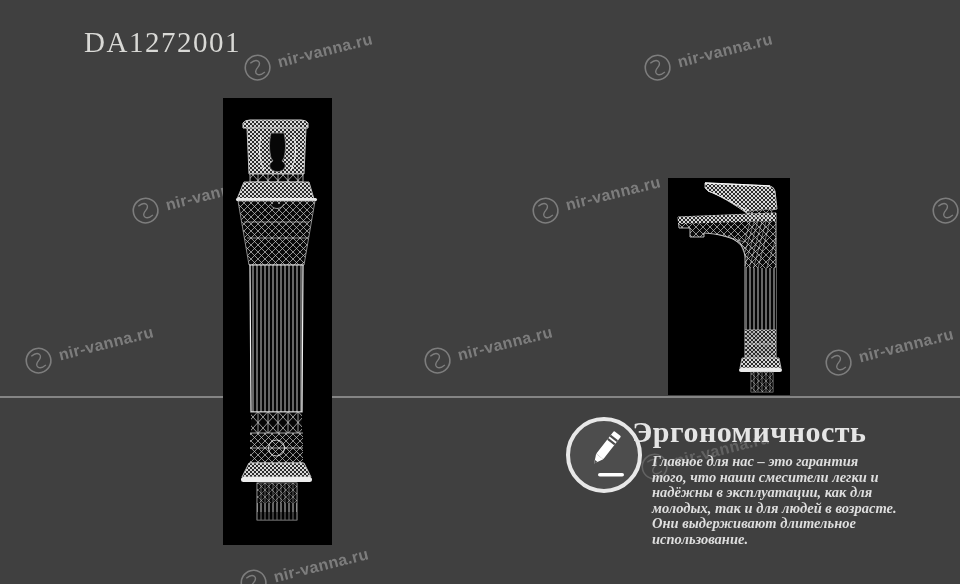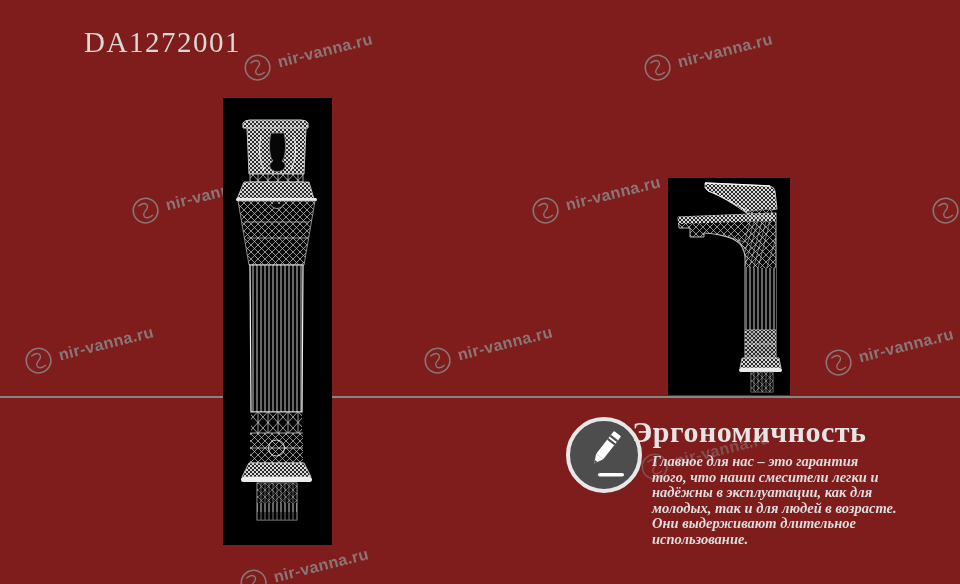--- a/index.html
+++ b/index.html
@@ -1,16 +1,16 @@
 <!DOCTYPE html>
 <html><head>
 <meta charset="utf-8">
 <style>
   html,body{margin:0;padding:0;background:#111;}
-  .stage{position:relative;width:960px;height:584px;background:#7f1d1d;overflow:hidden;
+  .stage{position:relative;width:960px;height:584px;background:#404040;overflow:hidden;
          font-family:"Liberation Serif",serif;}
   
   .code{position:absolute;left:84px;top:26px;font-size:29px;letter-spacing:1.5px;
         color:#d9d9d6;z-index:3;}
   
   .divider{position:absolute;left:0;top:396px;width:960px;height:2px;background:#858585;z-index:1;}
   
   .wm{position:absolute;display:flex;align-items:center;gap:7px;z-index:1;opacity:.8;
       transform:rotate(-14deg);transform-origin:left center;}
   .wm svg{flex:0 0 auto;}

